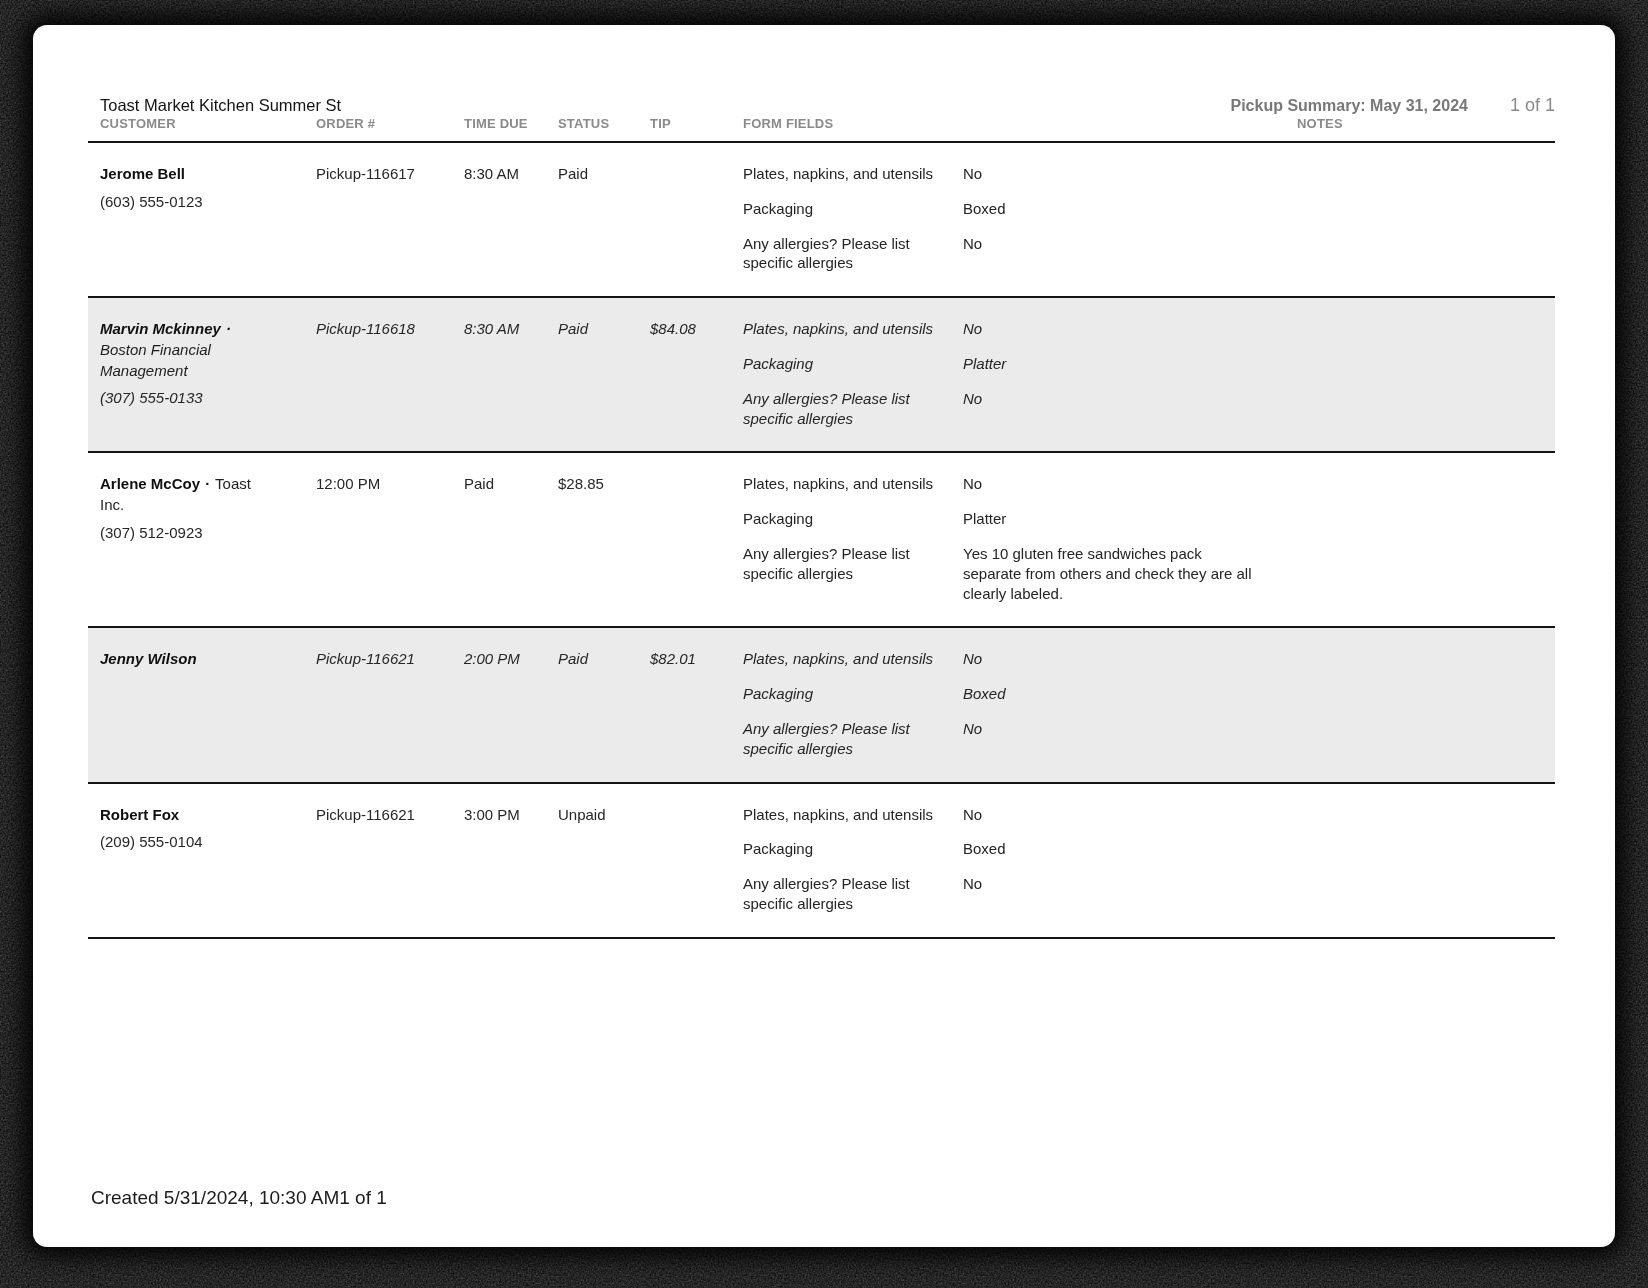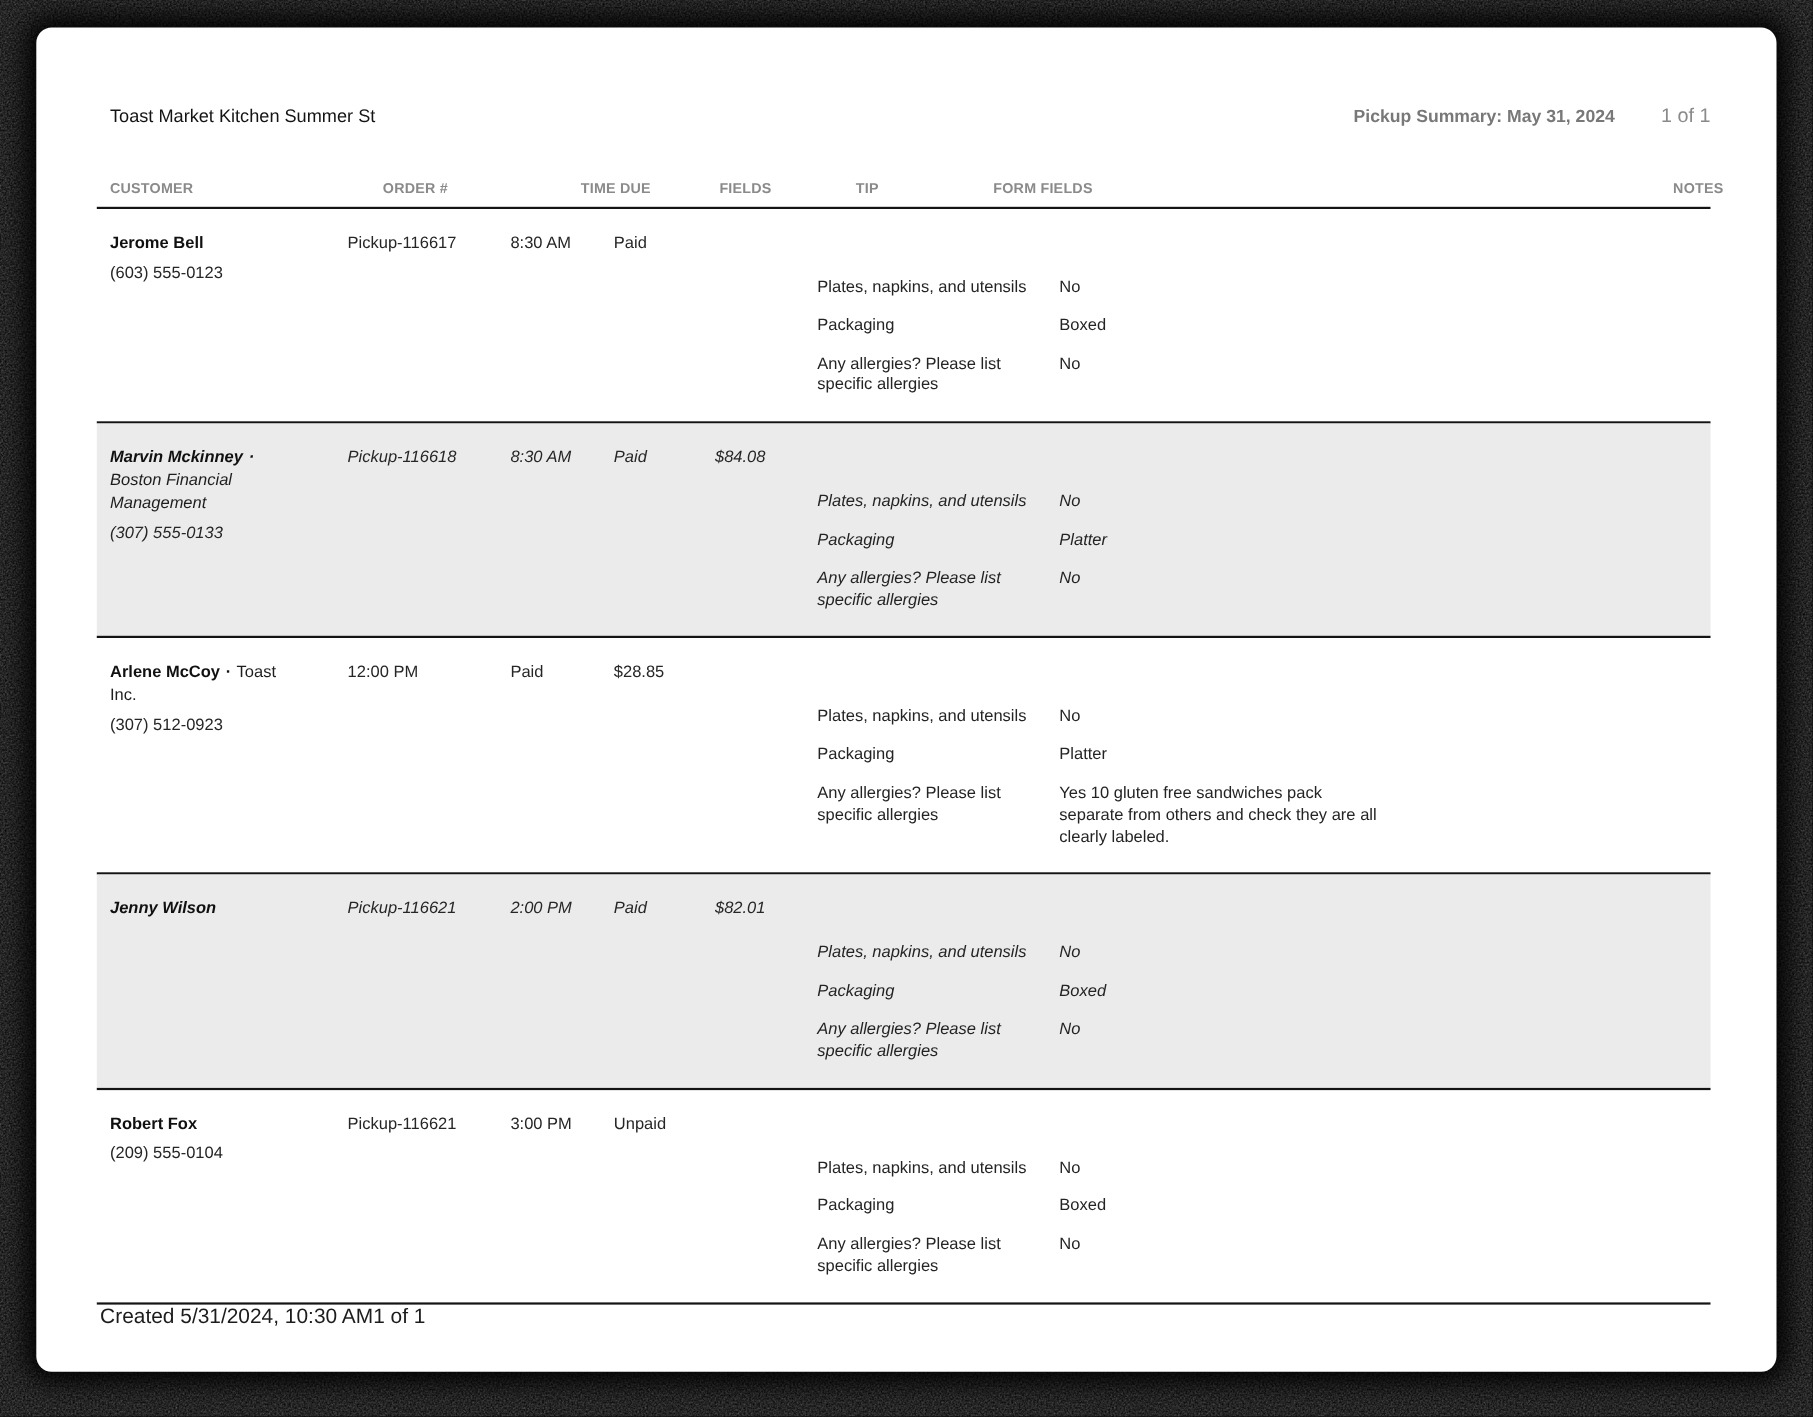--- a/index.html
+++ b/index.html
@@ -60,24 +60,22 @@
   .page-indicator-top {
     font-size: 18px;
     color: #8a8a8a;
   }
   
   .grid {
     display: grid;
     grid-template-columns: 216px 148px 94px 92px 93px 232px 322px 270px;
   }
   .thead {
-    margin-top: 47px;
     border-bottom: 2px solid var(--rule, #141414);
     padding-bottom: 10px;
-    gap: 32px;
   }
   .th {
     font-size: 13px;
     font-weight: 700;
     letter-spacing: 0.2px;
     color: var(--header_gray, #8a8a8a);
     padding-left: 12px;
   }
   .trow {
     border-bottom: 2px solid var(--rule, #141414);
@@ -92,21 +90,21 @@
     line-height: 1.32;
     color: var(--body_text, #262626);
     padding-left: 12px;
   }
   .cell.customer { padding-right: 34px; }
   .cust-line { font-size: 15px; line-height: 1.38; }
   .cust-name { font-weight: 700; color: #101010; }
   .sep { padding: 0 1px; color: #101010; font-weight: 700; }
   .cust-company { color: #1e1e1e; }
   .cust-phone { margin-top: 7px; line-height: 1.38; }
-  .ff-span { grid-column: 6 / span 2; padding-left: 0; margin-top: 40px; }
+  .ff-span { grid-column: 6 / span 2; padding-left: 0; }
   .ff-list { display: grid; grid-template-columns: 232px 322px; row-gap: 15px; }
   .ff-label { padding-left: 12px; padding-right: 28px; font-size: 15px; line-height: 1.32; color: #242424; }
   .ff-value { padding-right: 24px; font-size: 15px; line-height: 1.32; color: #242424; }
   
   .report-footer {
     position: absolute;
     left: 55px;
     right: 70px;
     bottom: 38px;
     display: flex;
@@ -147,21 +145,21 @@
         <div class="report-header-right">
           <div class="report-title">Pickup Summary: May 31, 2024</div>
           <div class="page-indicator-top">1 of 1</div>
         </div>
       </div>
 
       <div class="grid thead">
         <div class="th">CUSTOMER</div>
         <div class="th">ORDER #</div>
         <div class="th">TIME DUE</div>
-        <div class="th">FIELDS</div>
+        <div class="th">STATUS</div>
         <div class="th">TIP</div>
         <div class="th">FORM FIELDS</div>
         <div class="th"></div>
         <div class="th">NOTES</div>
       </div>
 
       <div id="tbody">
   <div class="grid trow">
     <div class="cell customer">
       <div class="cust-line">

